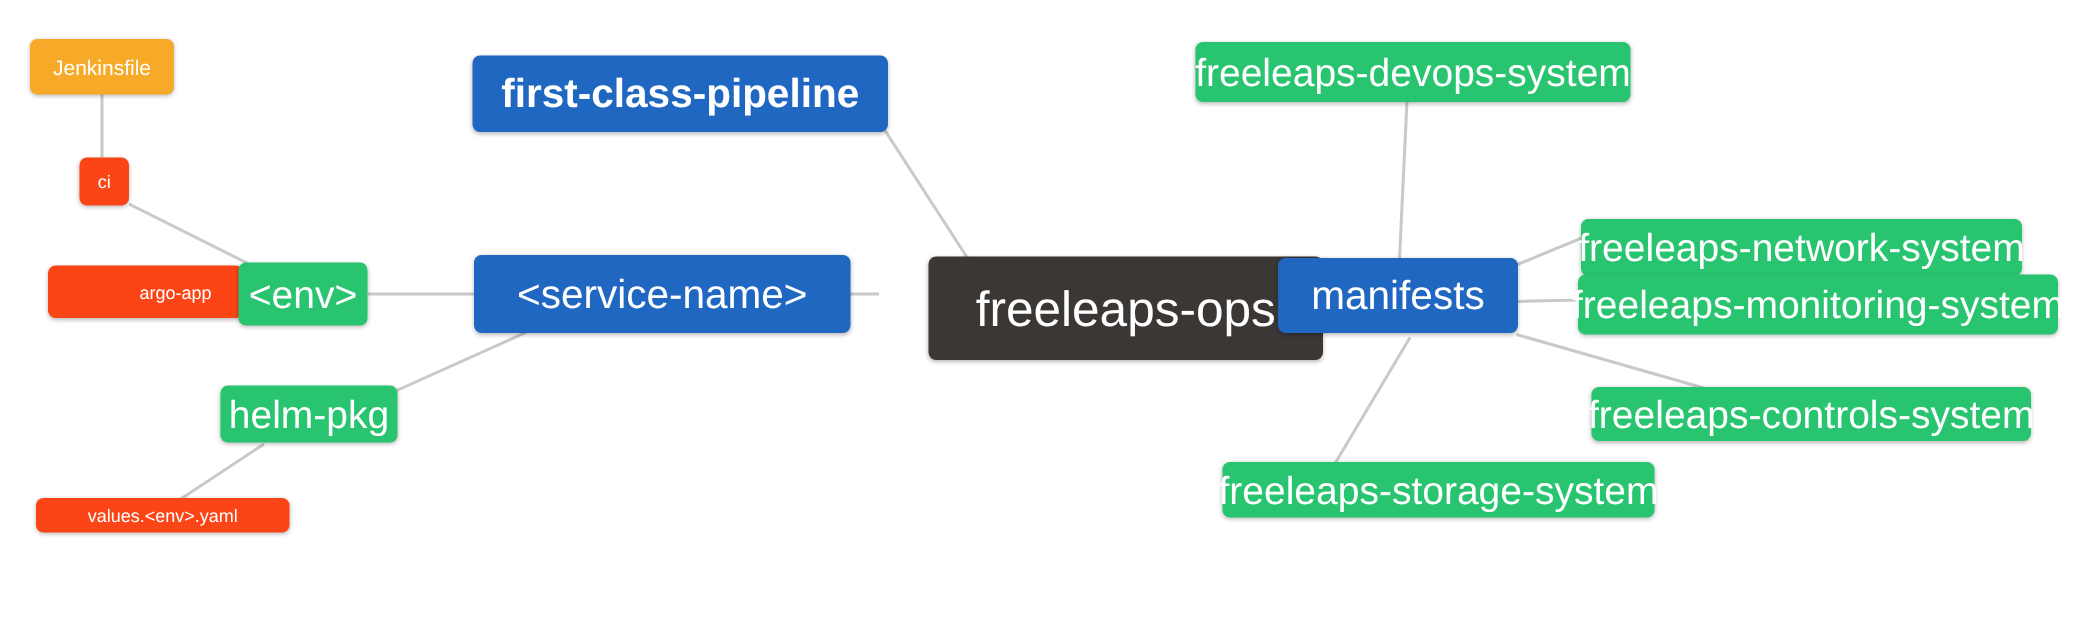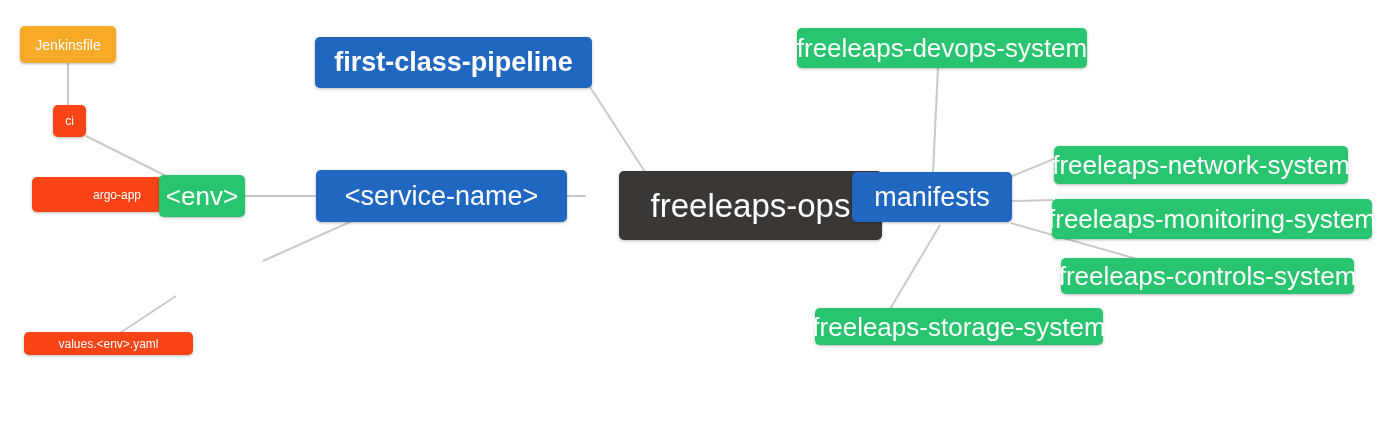--- a/index.html
+++ b/index.html
@@ -44,34 +44,35 @@
   </svg>
 
   <div class="node lv4" style="left:20px;top:26px;width:96px;height:37px;">Jenkinsfile</div>
 
   <div class="node lv3" style="left:53px;top:105px;width:33px;height:32px;">ci</div>
 
   <div class="node lv3" style="left:32px;top:177px;width:90px;height:35px;padding-left:40px;">argo-app</div>
 
   <div class="node lv2" style="left:159px;top:175px;width:86px;height:42px;">&lt;env&gt;</div>
 
+  <div class="node lv2" style="left:147px;top:257px;width:118px;height:38px;">helm-pkg</div>
 
   <div class="node lv3" style="left:24px;top:332px;width:169px;height:23px;">values.&lt;env&gt;.yaml</div>
 
   <div class="node lv1" style="left:315px;top:37px;width:277px;height:51px;font-weight:bold;">first-class-pipeline</div>
 
   <div class="node lv1" style="left:316px;top:170px;width:251px;height:52px;">&lt;service-name&gt;</div>
 
   <div class="node lv0" style="left:584px;top:171px;width:263px;height:69px;margin-left:35px;">freeleaps-ops</div>
 
   <div class="node lv1" style="left:852px;top:172px;width:160px;height:50px;">manifests</div>
 
   <div class="node lv2" style="left:797px;top:28px;width:290px;height:40px;">freeleaps-devops-system</div>
 
   <div class="node lv2" style="left:1054px;top:112px;width:294px;height:38px;margin-top:34px;">freeleaps-network-system</div>
 
-  <div class="node lv2" style="left:1052px;top:183px;width:320px;height:40px;margin-top:16px;">freeleaps-monitoring-system</div>
+  <div class="node lv2" style="left:1052px;top:183px;width:320px;height:40px;">freeleaps-monitoring-system</div>
 
   <div class="node lv2" style="left:815px;top:308px;width:288px;height:37px;">freeleaps-storage-system</div>
 
   <div class="node lv2" style="left:1061px;top:258px;width:293px;height:36px;">freeleaps-controls-system</div>
 
 </div>
 
 </body></html>

